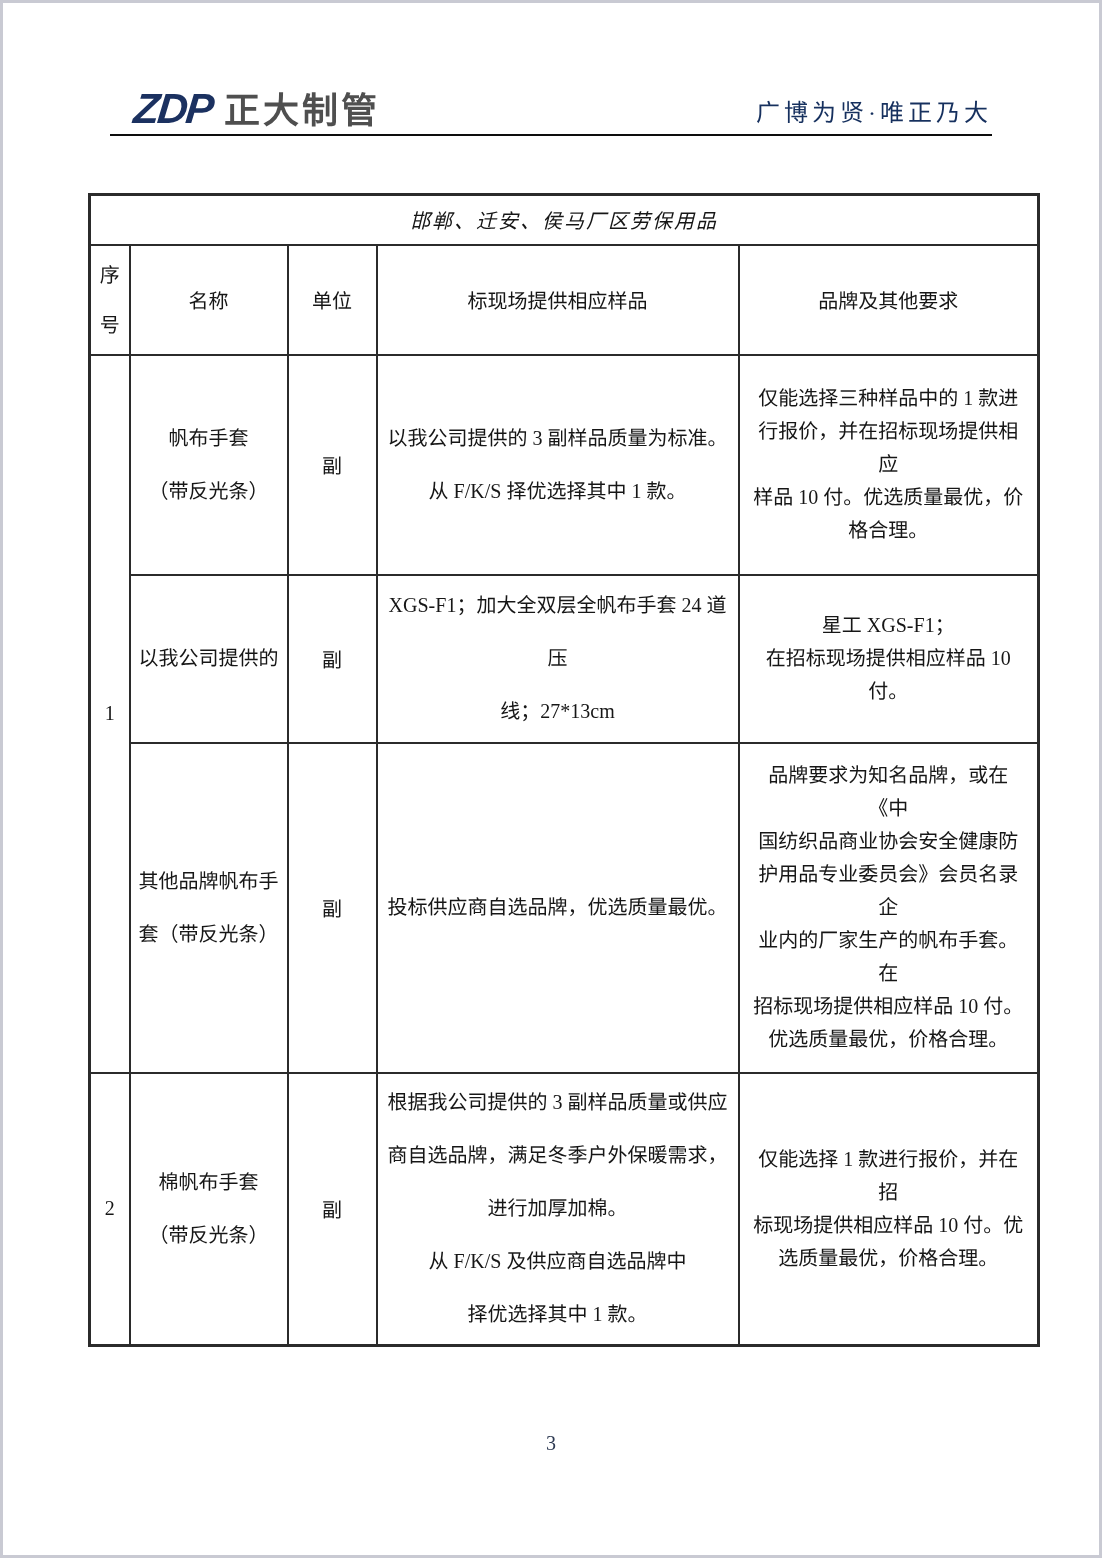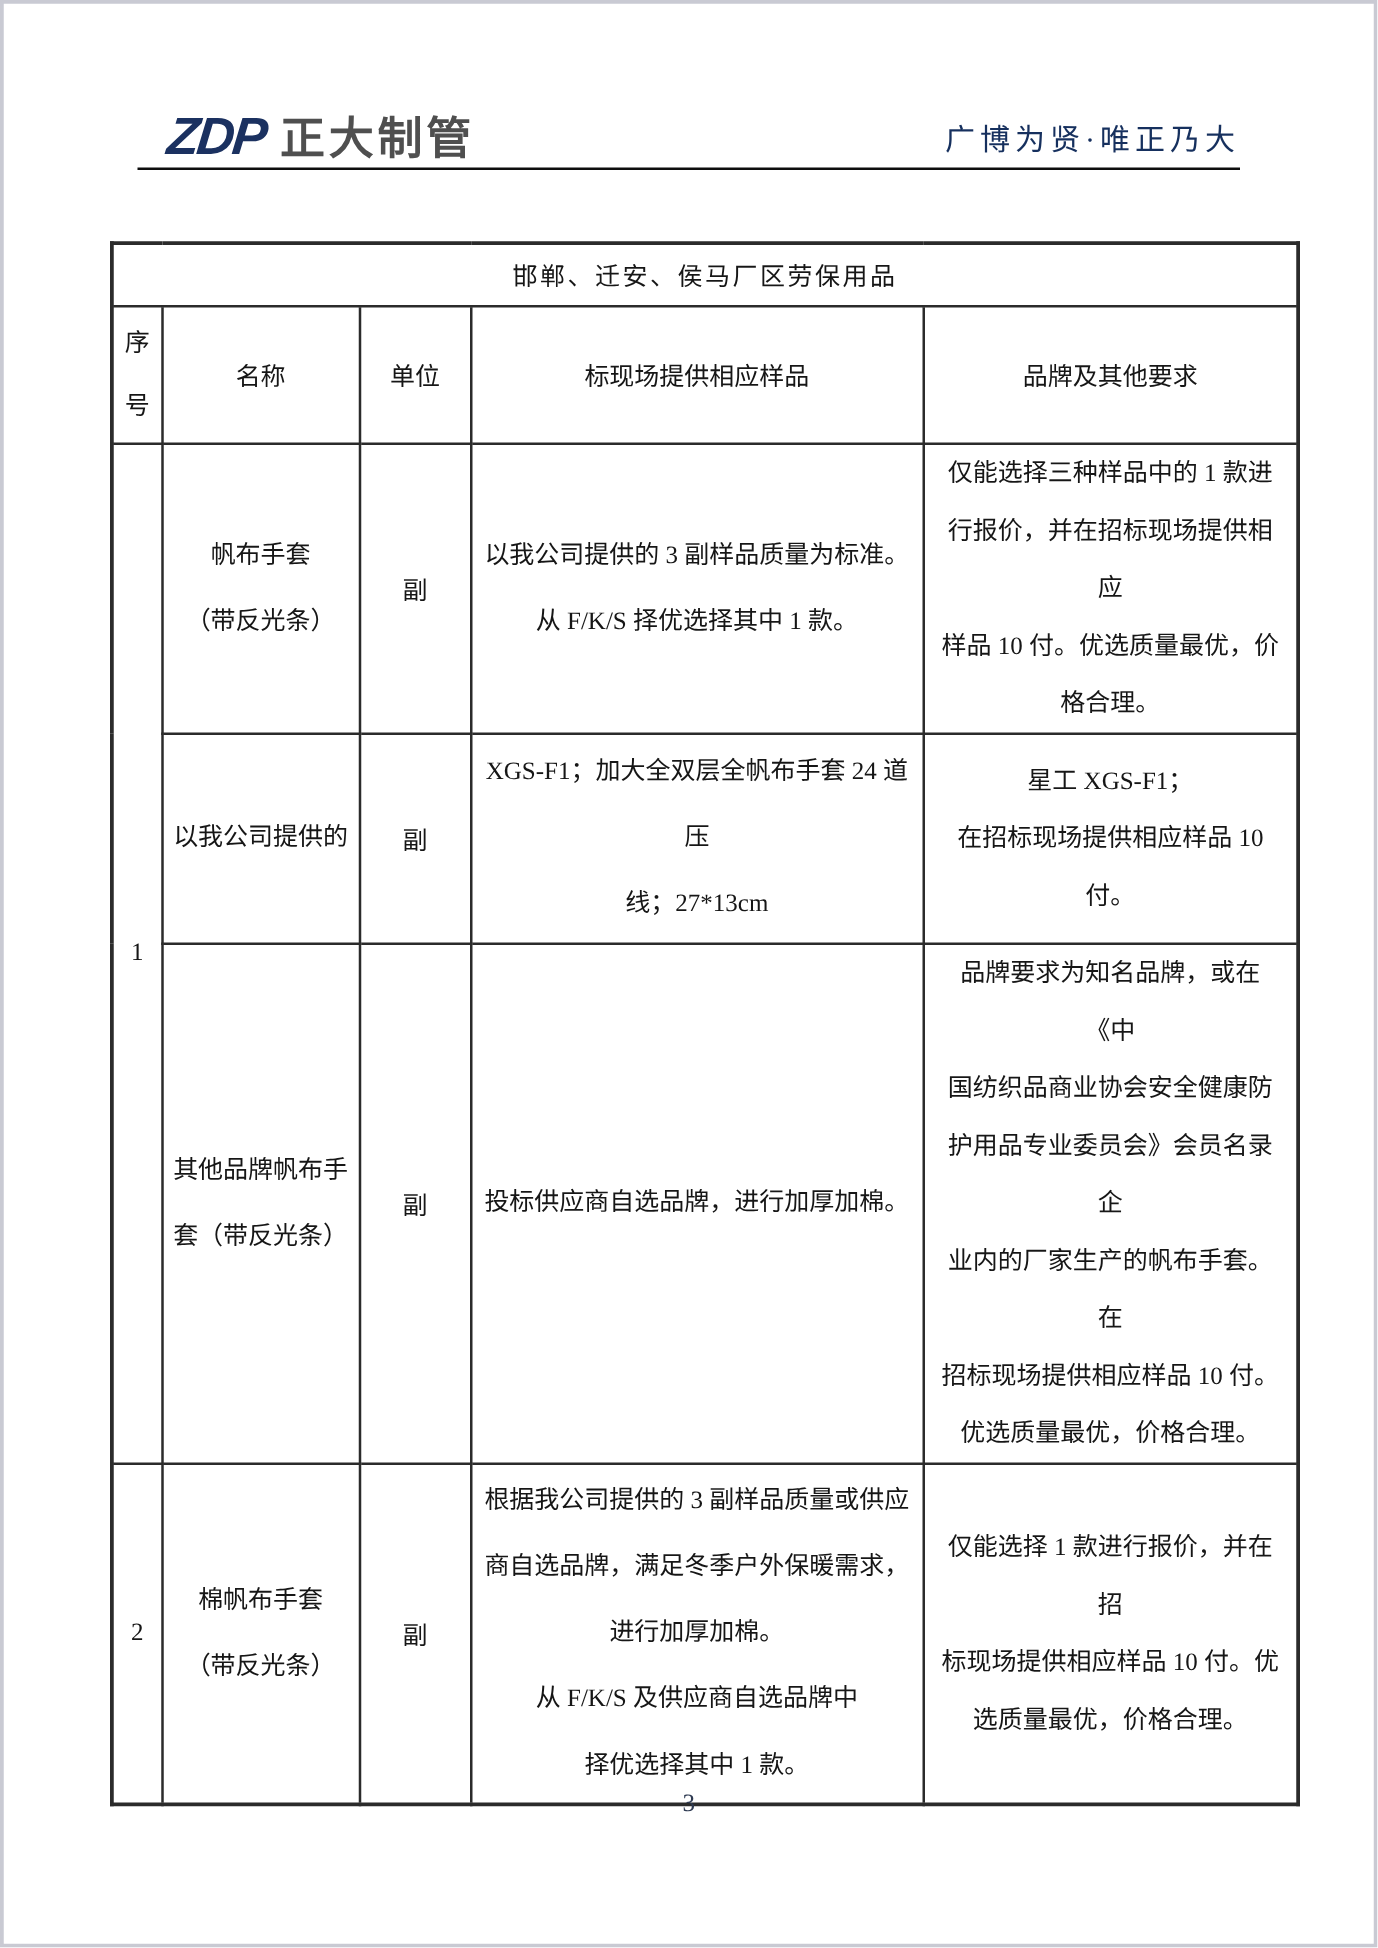--- a/index.html
+++ b/index.html
@@ -54,36 +54,36 @@
     border:3px solid #2b2b2b;
   }
   table.req-table td {
     border:2px solid #2b2b2b;
     vertical-align:middle;
     text-align:center;
     font-size:20px;
     white-space:pre-line;
     overflow:hidden;
   }
-  tr.section-row   { height:50px; }
+  tr.section-row   { height:50px;font-style:italic; }
   tr.header-row    { height:110px; }
   tr.row-1a        { height:220px; }
   tr.row-1b        { height:168px; }
   tr.row-1c        { height:330px; }
   tr.row-2         { height:273px; }
 
   td.section-cell  { font-size:27px; letter-spacing:2px; }
   td.h-cell        { font-size:21px; }
   td.h-index       { line-height:50px; }
 
   td.c-index       { font-size:20px; }
   td.c-name        { padding:0 6px;  line-height:53px; }
   td.c-unit        { padding:0 4px; }
   td.c-quality     { padding:0 8px;  line-height:53px;margin-left:40px; }
-  td.c-brand       { padding:0 9px;  line-height:46px; }
+  td.c-brand       { padding:0 9px;  line-height:33px; }
 
   
   .page-number {
     position:absolute; top:1432px; left:0; width:100%;
     text-align:center; font-size:20px; color:#2e3a52;
   }
 </style>
 </head>
 <body>
 
@@ -140,21 +140,21 @@
 线；27*13cm</td>
         <td class="c-brand">星工 XGS-F1；
 在招标现场提供相应样品 10
 付。</td>
       </tr>
 
       <tr class="row-1c">
         <td class="c-name">其他品牌帆布手
 套（带反光条）</td>
         <td class="c-unit">副</td>
-        <td class="c-quality">投标供应商自选品牌，进行加厚加棉。</td>
+        <td class="c-quality">投标供应商自选品牌，优选质量最优。</td>
         <td class="c-brand">品牌要求为知名品牌，或在《中
 国纺织品商业协会安全健康防
 护用品专业委员会》会员名录企
 业内的厂家生产的帆布手套。在
 招标现场提供相应样品 10 付。
 优选质量最优，价格合理。</td>
       </tr>
 
       <tr class="row-2">
         <td class="c-index">2</td>

